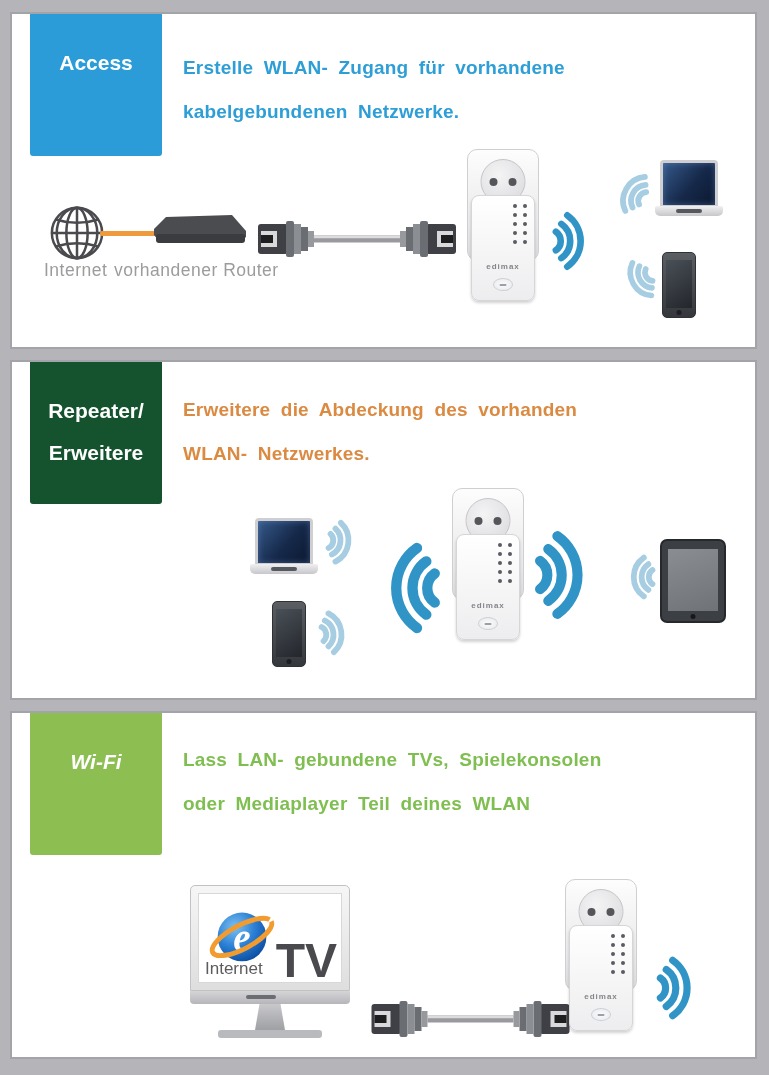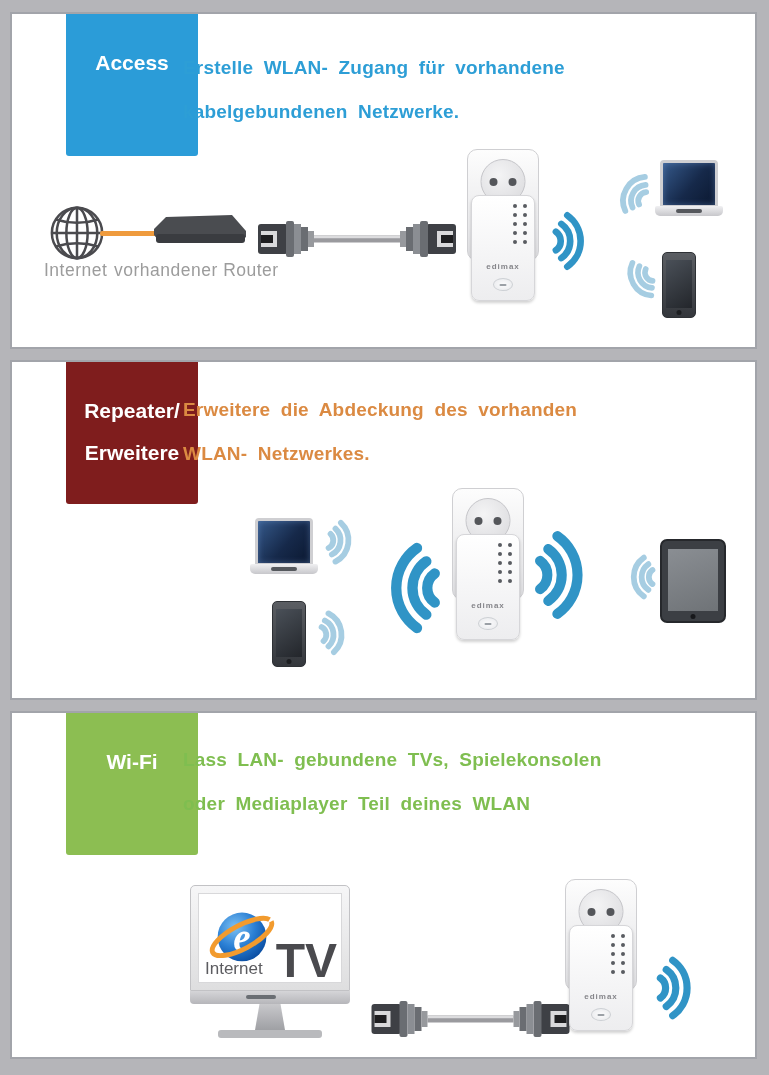--- a/index.html
+++ b/index.html
@@ -5,24 +5,24 @@
   * { margin:0; padding:0; box-sizing:border-box; }
   body { font-family:"Liberation Sans", sans-serif; background:#888; }
   .frame { position:relative; width:769px; height:1075px; background:#b5b5b9; overflow:hidden; }
   .panel { position:absolute; left:10px; width:747px; background:#fff; border:2px solid #a2a4aa; }
   .panel-1 { top:12px;  height:337px; }
   .panel-2 { top:360px; height:340px; }
   .panel-3 { top:711px; height:348px; }
 
   .label-box { position:absolute; left:18px; top:0; width:132px; height:142px;
                color:#fff; font-weight:bold; font-size:21px; text-align:center;
-               padding-top:28px; line-height:42px; border-radius:0 0 3px 3px;margin-left:36px; }
+               padding-top:28px; line-height:42px; border-radius:0 0 3px 3px; }
   .panel-1 .label-box { background:#2b9cd8; }
-  .panel-2 .label-box { background:#7f1d1d; }
-  .panel-3 .label-box { background:#8cbe52; }
+  .panel-2 .label-box { background:#14532d; }
+  .panel-3 .label-box { background:#8cbe52;font-style:italic; }
 
   .headline { position:absolute; left:171px; font-size:19px; font-weight:bold;
               line-height:44px; word-spacing:5px; letter-spacing:.2px; }
   .panel-1 .headline { top:32px; color:#2d9ed6; }
   .panel-2 .headline { top:26px; color:#db8a42; }
   .panel-3 .headline { top:25px; color:#7fbe50; }
 
   
   .caption { position:absolute; top:246px; color:#9c9c9c; font-size:17.5px; letter-spacing:.5px; }
   .cap-internet { left:32px; }

